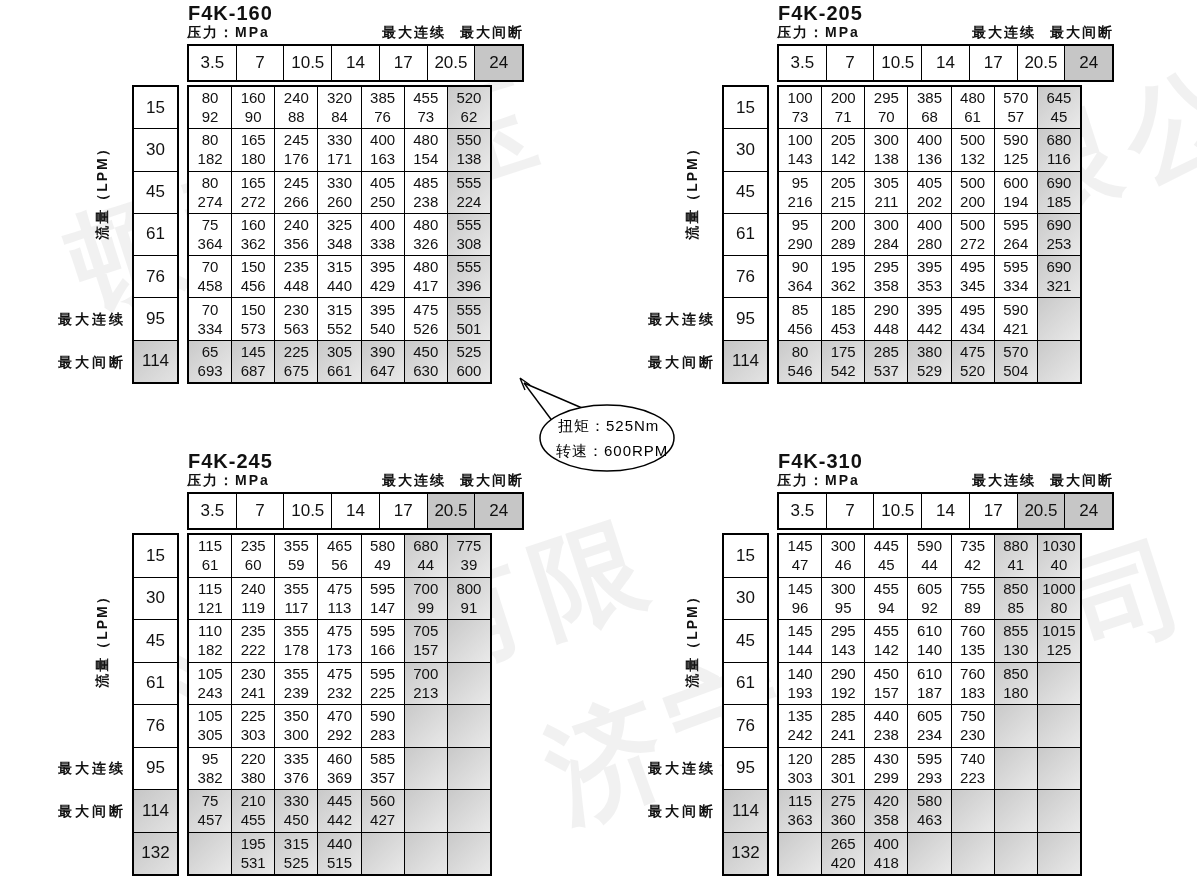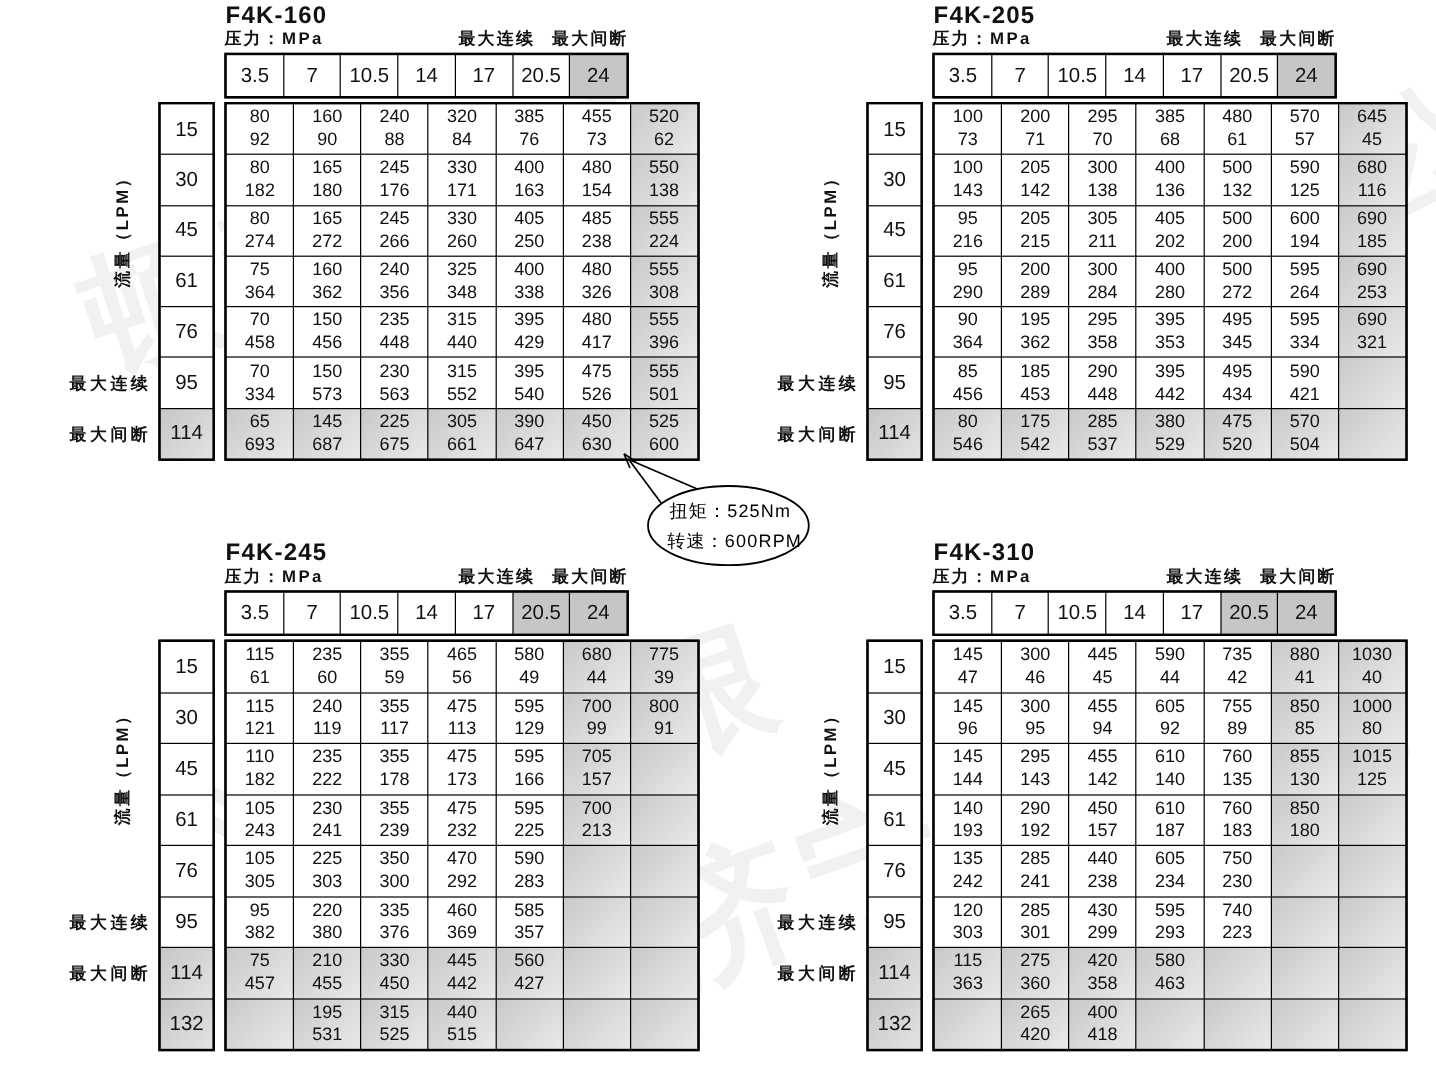--- a/index.html
+++ b/index.html
@@ -25,21 +25,21 @@
   .hdr-cell { background:#fff; display:flex; align-items:center; justify-content:center;
               font-size:17px; }
   .hdr-cell.shaded { background:#c6c6c6; }
 
   .flow-grid { position:absolute; left:132px; width:47px;
                display:grid; gap:1px; background:#000; border:2px solid #000; }
   .flow-cell { background:#fff; display:flex; align-items:center; justify-content:center;
                font-size:17px; }
   .flow-cell.shaded { background:linear-gradient(135deg,#c6c6c6 0%,#e3e3e3 100%); }
 
-  .body-grid { position:absolute; left:187px; width:396px;
+  .body-grid { position:absolute; left:187px; width:305px;
                display:grid; gap:1px; background:#000; border:2px solid #000; }
   .bcell { background:#fff; display:flex; flex-direction:column; justify-content:space-evenly;
            align-items:center; font-size:15px; line-height:16px; }
   .bcell.shaded { background:linear-gradient(135deg,#c9c9c9 0%,#e9e9e9 100%); }
 
   .flow-axis { position:absolute; font-size:14px; letter-spacing:2px; font-weight:bold;
                transform:translate(-50%,-50%) rotate(-90deg); white-space:nowrap; }
   .side-label { position:absolute; font-size:14px; letter-spacing:3px; font-weight:bold;
                 white-space:nowrap; transform:translate(-100%,-50%); }
 
@@ -582,21 +582,21 @@
         <div class="bcell">
           <span>355</span>
           <span>117</span>
         </div>
         <div class="bcell">
           <span>475</span>
           <span>113</span>
         </div>
         <div class="bcell">
           <span>595</span>
-          <span>129</span>
+          <span>147</span>
         </div>
         <div class="bcell shaded">
           <span>700</span>
           <span>99</span>
         </div>
         <div class="bcell shaded">
           <span>800</span>
           <span>91</span>
         </div>
         <div class="bcell">

